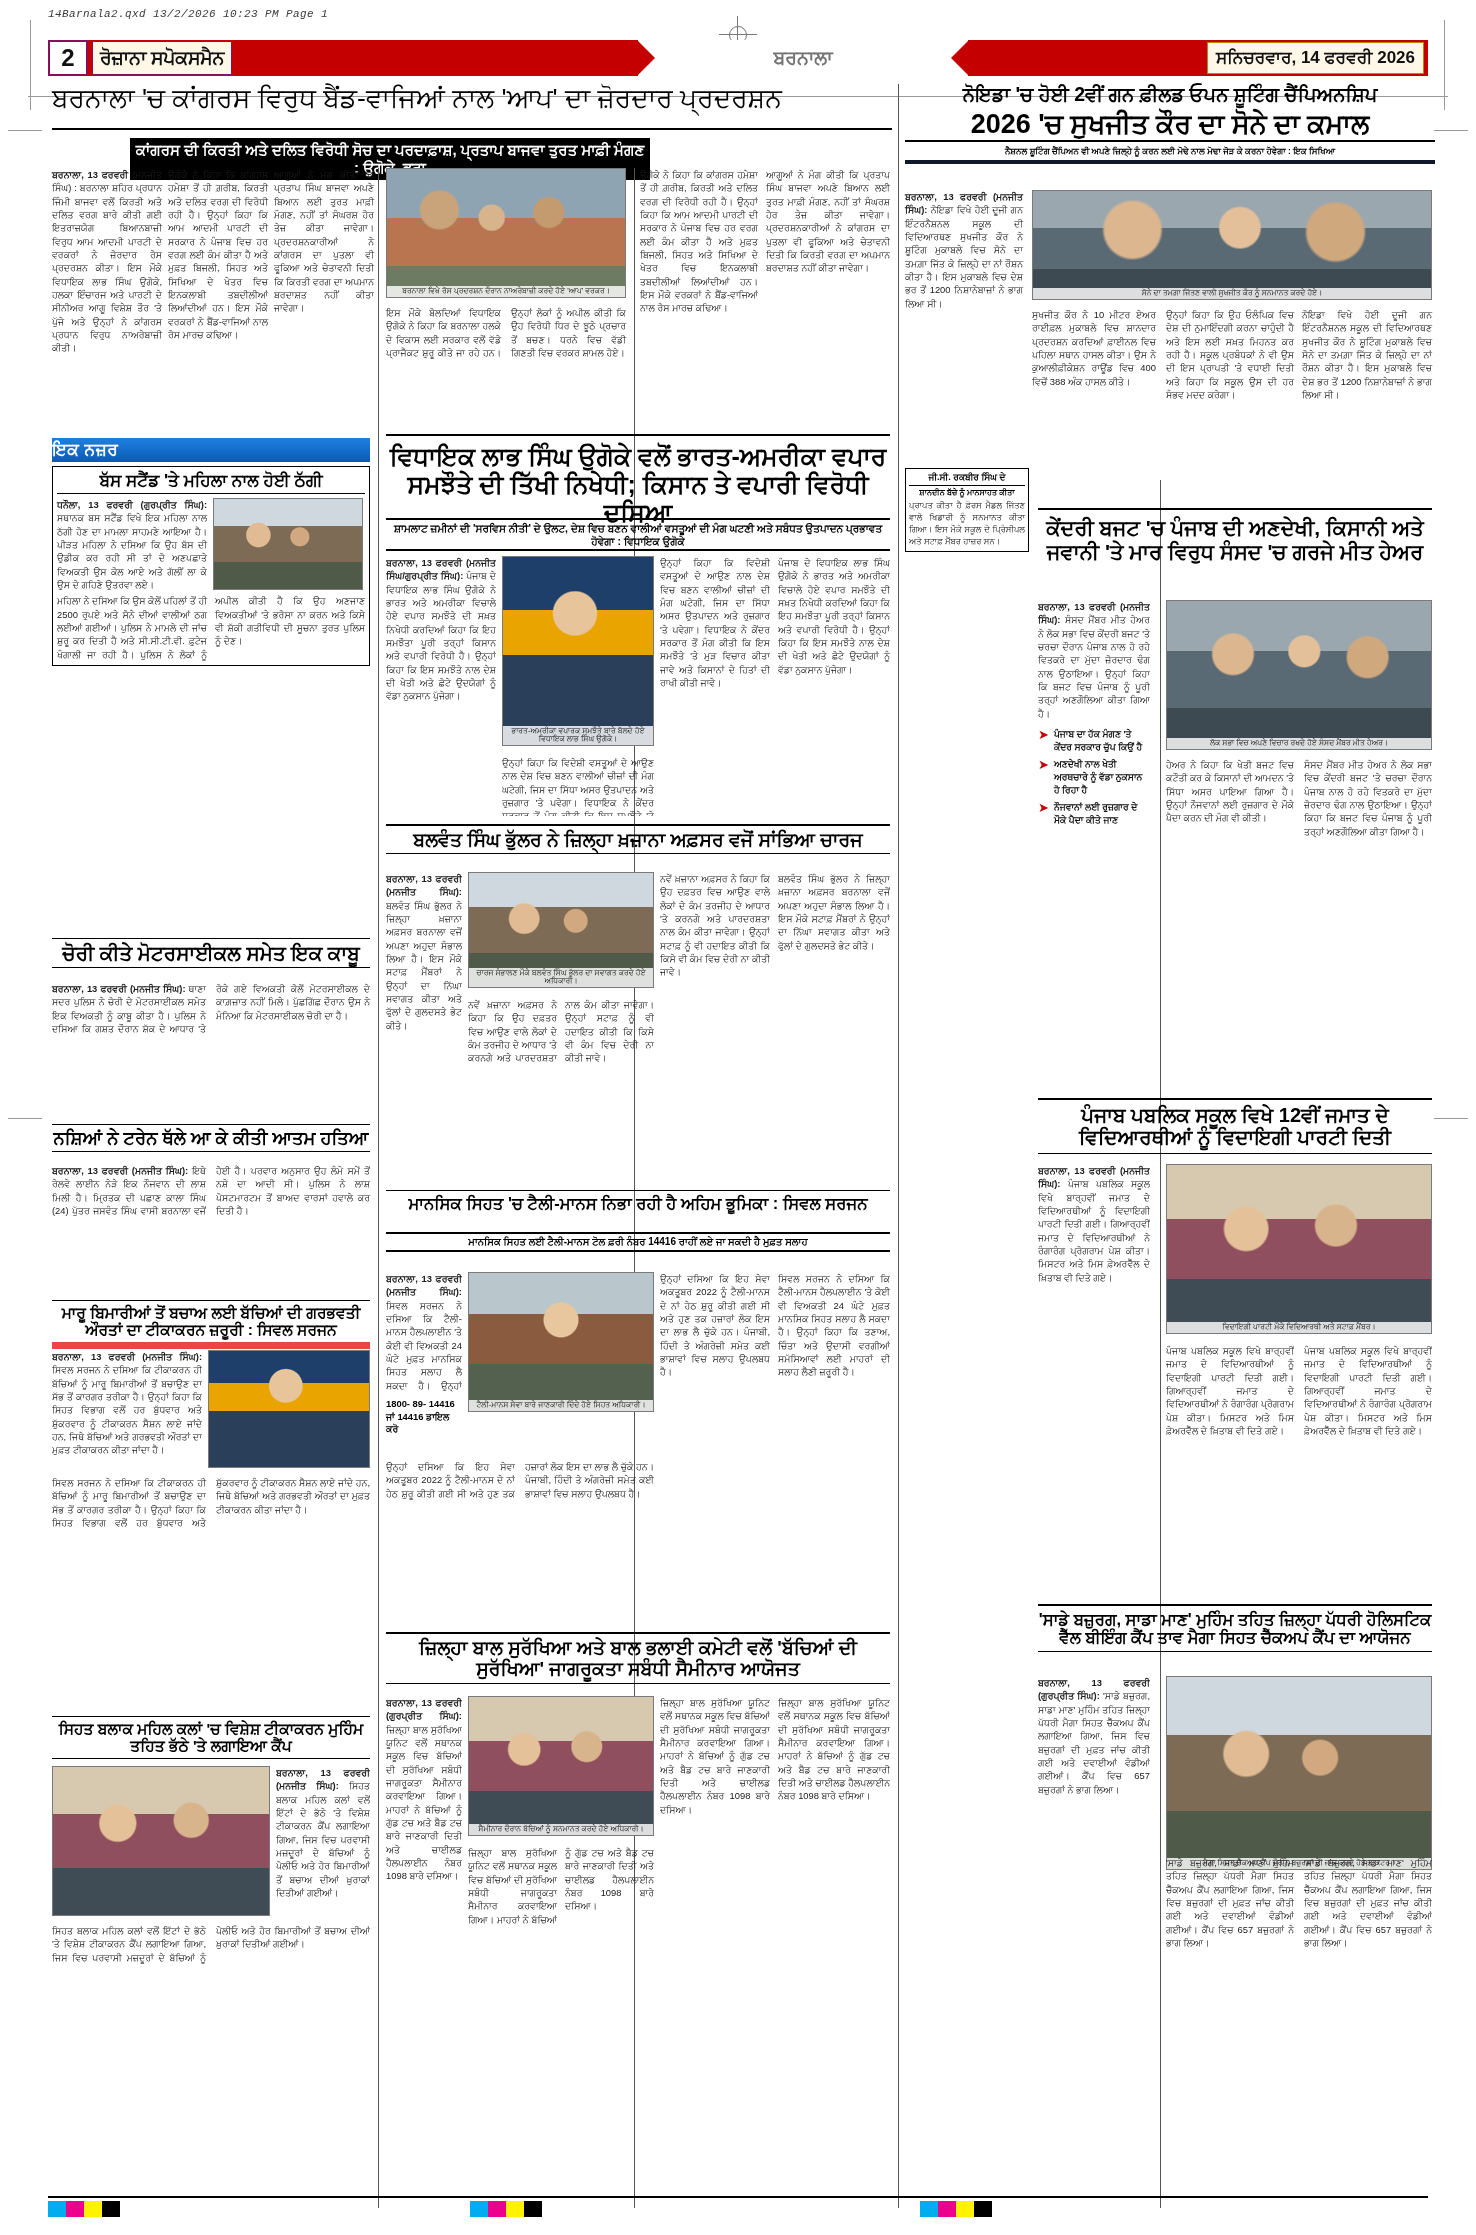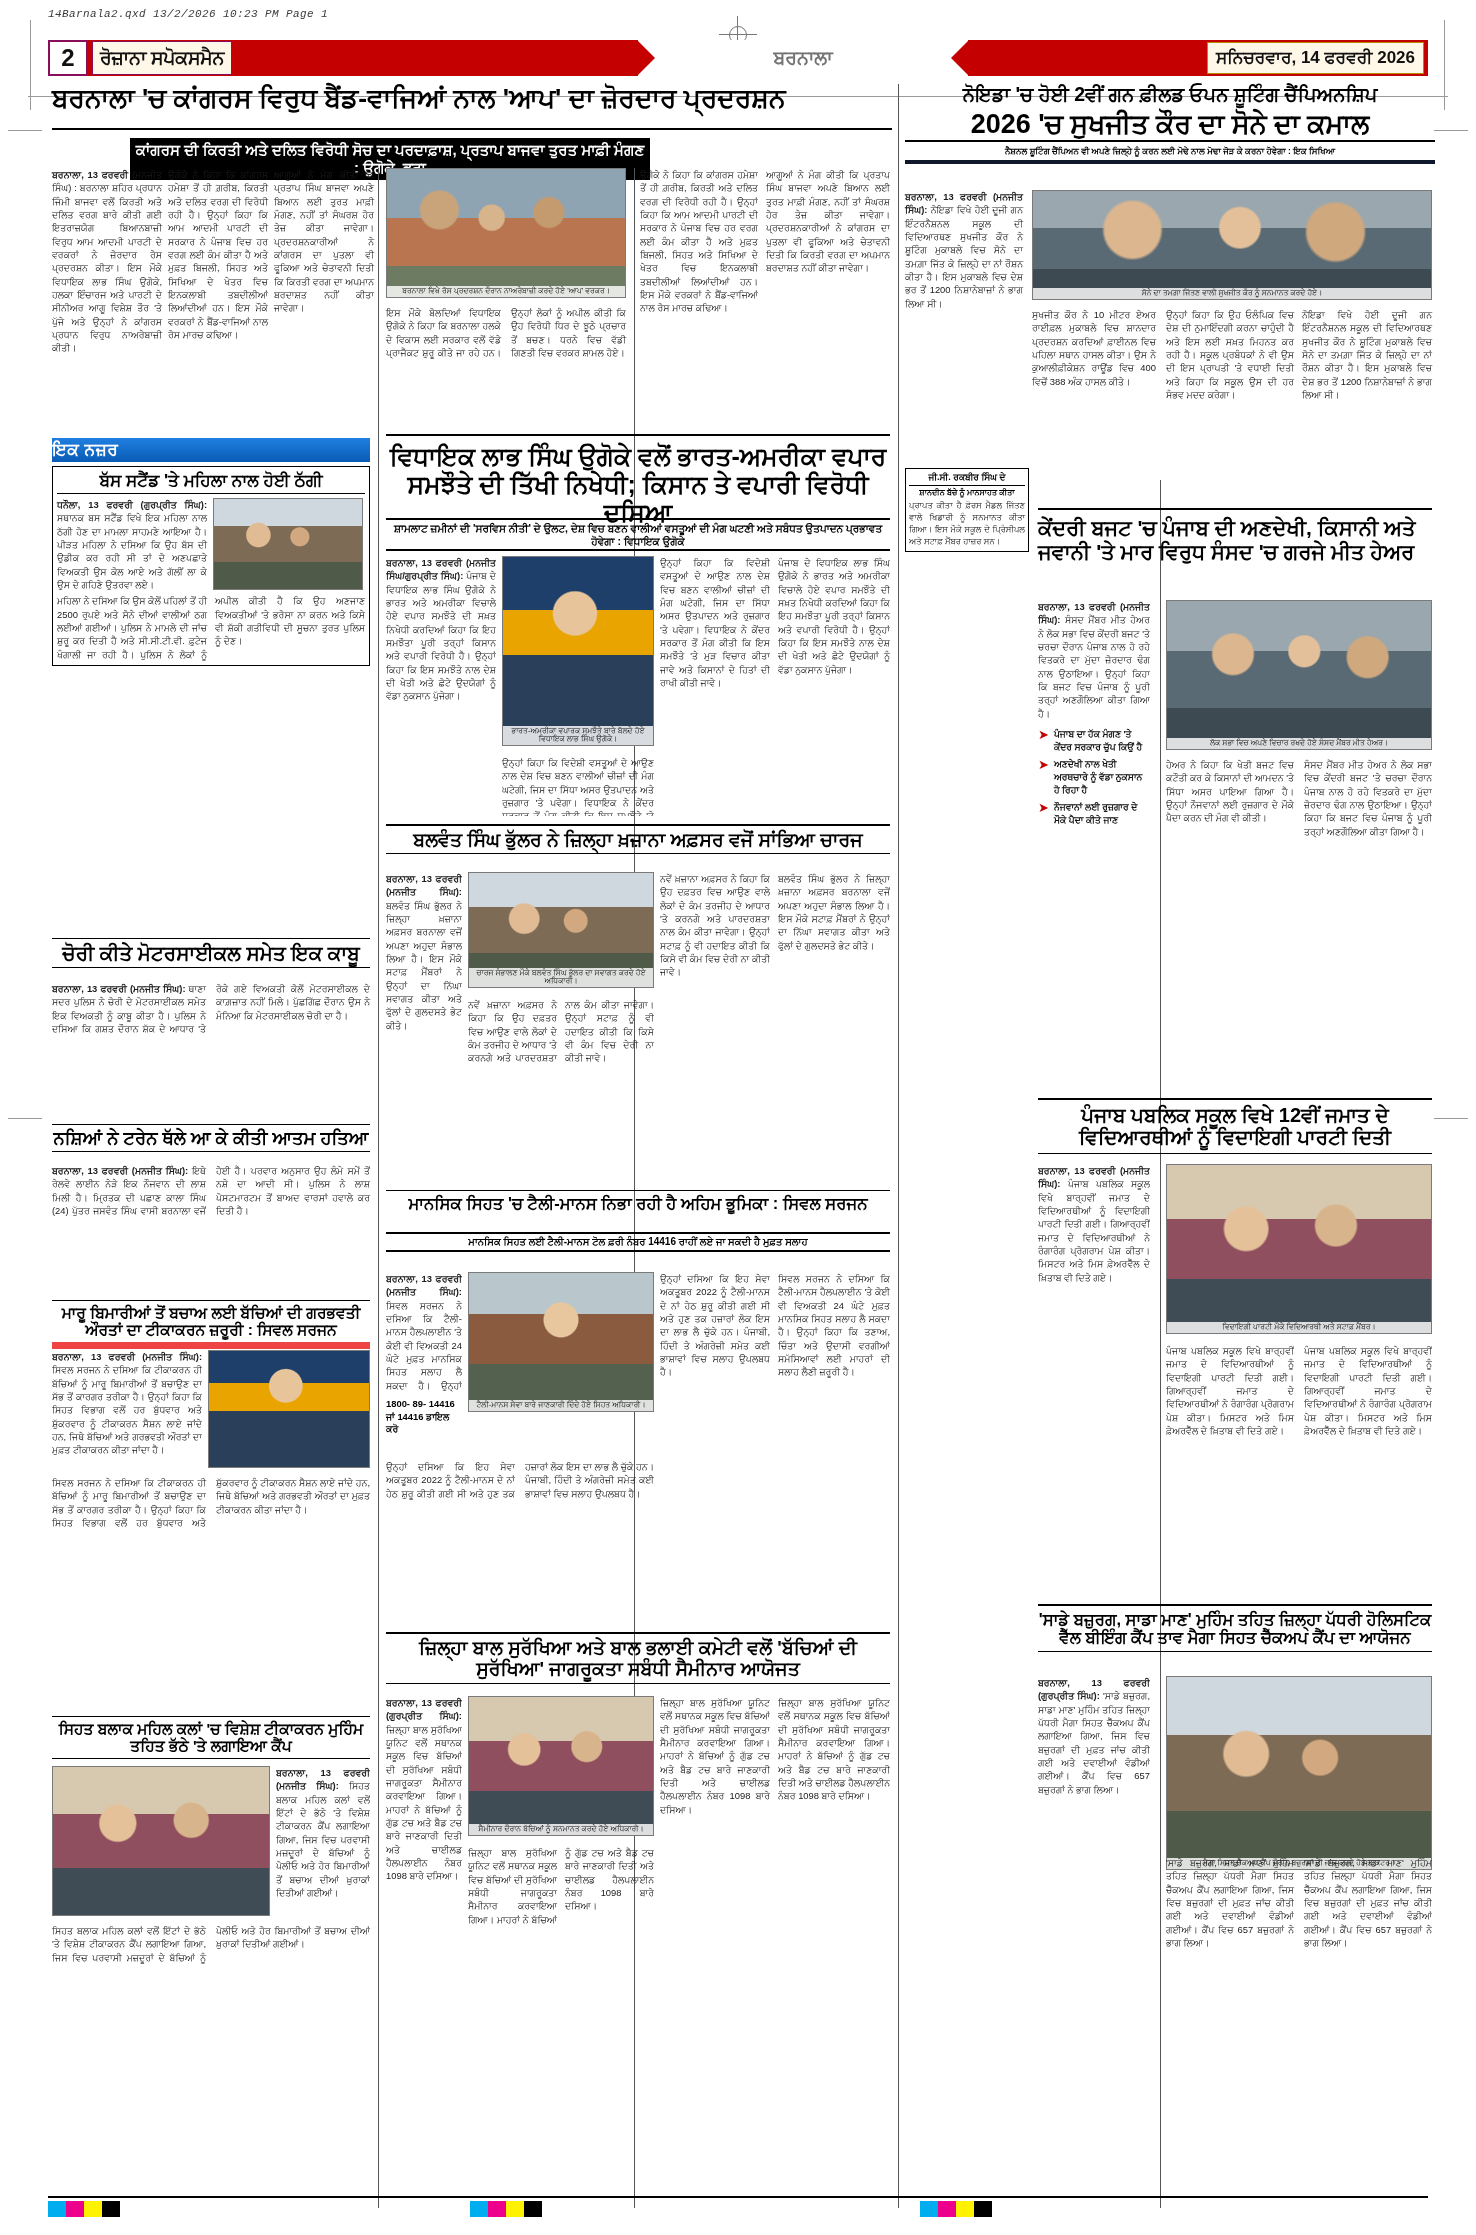--- a/index.html
+++ b/index.html
@@ -79,21 +79,21 @@
     font-family:"Liberation Sans", sans-serif;
     font-weight:bold; font-size:17px; color:#111;
   }
 
   
   .rule { background:#000; position:absolute; }
   .vrule { position:absolute; width:1px; background:#555; }
 
   h1.lead, h1.lead2 {
     margin:0; font-family:"Liberation Sans", sans-serif;
-    font-weight:bold; color:#000; line-height:1.08;
+    font-weight:normal; color:#000; line-height:1.08;
   }
 
   .kicker {
     background:#000; color:#fff;
     font-family:"Liberation Sans", sans-serif;
     font-weight:bold; font-size:15px; text-align:center;
     padding:3px 4px; line-height:1.2;
   }
 
   .headline {
@@ -337,21 +337,21 @@
     <span>ਜ਼ਿਲ੍ਹਾ ਬਾਲ ਸੁਰੱਖਿਆ ਯੂਨਿਟ ਵਲੋਂ ਸਥਾਨਕ ਸਕੂਲ ਵਿਚ ਬੱਚਿਆਂ ਦੀ ਸੁਰੱਖਿਆ ਸਬੰਧੀ ਜਾਗਰੂਕਤਾ ਸੈਮੀਨਾਰ ਕਰਵਾਇਆ ਗਿਆ। ਮਾਹਰਾਂ ਨੇ ਬੱਚਿਆਂ ਨੂੰ ਗੁੱਡ ਟਚ ਅਤੇ ਬੈਡ ਟਚ ਬਾਰੇ ਜਾਣਕਾਰੀ ਦਿਤੀ ਅਤੇ ਚਾਈਲਡ ਹੈਲਪਲਾਈਨ ਨੰਬਰ 1098 ਬਾਰੇ ਦਸਿਆ।</span>
   </div>
   <div class="photo ph-f" style="position:absolute;left:468px;top:1696px;width:186px;height:140px;">
     <div class="cap">ਸੈਮੀਨਾਰ ਦੌਰਾਨ ਬੱਚਿਆਂ ਨੂੰ ਸਨਮਾਨਤ ਕਰਦੇ ਹੋਏ ਅਧਿਕਾਰੀ।</div>
   </div>
   <div class="body-txt" style="position:absolute;left:660px;top:1696px;width:110px;height:500px;overflow:hidden;">ਜ਼ਿਲ੍ਹਾ ਬਾਲ ਸੁਰੱਖਿਆ ਯੂਨਿਟ ਵਲੋਂ ਸਥਾਨਕ ਸਕੂਲ ਵਿਚ ਬੱਚਿਆਂ ਦੀ ਸੁਰੱਖਿਆ ਸਬੰਧੀ ਜਾਗਰੂਕਤਾ ਸੈਮੀਨਾਰ ਕਰਵਾਇਆ ਗਿਆ। ਮਾਹਰਾਂ ਨੇ ਬੱਚਿਆਂ ਨੂੰ ਗੁੱਡ ਟਚ ਅਤੇ ਬੈਡ ਟਚ ਬਾਰੇ ਜਾਣਕਾਰੀ ਦਿਤੀ ਅਤੇ ਚਾਈਲਡ ਹੈਲਪਲਾਈਨ ਨੰਬਰ 1098 ਬਾਰੇ ਦਸਿਆ।</div>
   <div class="body-txt" style="position:absolute;left:778px;top:1696px;width:112px;height:500px;overflow:hidden;">ਜ਼ਿਲ੍ਹਾ ਬਾਲ ਸੁਰੱਖਿਆ ਯੂਨਿਟ ਵਲੋਂ ਸਥਾਨਕ ਸਕੂਲ ਵਿਚ ਬੱਚਿਆਂ ਦੀ ਸੁਰੱਖਿਆ ਸਬੰਧੀ ਜਾਗਰੂਕਤਾ ਸੈਮੀਨਾਰ ਕਰਵਾਇਆ ਗਿਆ। ਮਾਹਰਾਂ ਨੇ ਬੱਚਿਆਂ ਨੂੰ ਗੁੱਡ ਟਚ ਅਤੇ ਬੈਡ ਟਚ ਬਾਰੇ ਜਾਣਕਾਰੀ ਦਿਤੀ ਅਤੇ ਚਾਈਲਡ ਹੈਲਪਲਾਈਨ ਨੰਬਰ 1098 ਬਾਰੇ ਦਸਿਆ।</div>
   <div class="body-txt" style="position:absolute;left:468px;top:1846px;width:186px;column-count:2;column-gap:8px;height:350px;overflow:hidden;">ਜ਼ਿਲ੍ਹਾ ਬਾਲ ਸੁਰੱਖਿਆ ਯੂਨਿਟ ਵਲੋਂ ਸਥਾਨਕ ਸਕੂਲ ਵਿਚ ਬੱਚਿਆਂ ਦੀ ਸੁਰੱਖਿਆ ਸਬੰਧੀ ਜਾਗਰੂਕਤਾ ਸੈਮੀਨਾਰ ਕਰਵਾਇਆ ਗਿਆ। ਮਾਹਰਾਂ ਨੇ ਬੱਚਿਆਂ ਨੂੰ ਗੁੱਡ ਟਚ ਅਤੇ ਬੈਡ ਟਚ ਬਾਰੇ ਜਾਣਕਾਰੀ ਦਿਤੀ ਅਤੇ ਚਾਈਲਡ ਹੈਲਪਲਾਈਨ ਨੰਬਰ 1098 ਬਾਰੇ ਦਸਿਆ।</div>
 
   <div class="rule" style="left:1038px;top:508px;width:394px;height:2px;"></div>
-  <div class="headline" style="position:absolute;left:1038px;top:516px;width:394px;font-size:21px;text-align:left;">ਕੇਂਦਰੀ ਬਜਟ 'ਚ ਪੰਜਾਬ ਦੀ ਅਣਦੇਖੀ, ਕਿਸਾਨੀ ਅਤੇ ਜਵਾਨੀ 'ਤੇ ਮਾਰ ਵਿਰੁਧ ਸੰਸਦ 'ਚ ਗਰਜੇ ਮੀਤ ਹੇਅਰ</div>
+  <div class="headline" style="position:absolute;left:1038px;top:516px;width:394px;font-size:21px;text-align:center;">ਕੇਂਦਰੀ ਬਜਟ 'ਚ ਪੰਜਾਬ ਦੀ ਅਣਦੇਖੀ, ਕਿਸਾਨੀ ਅਤੇ ਜਵਾਨੀ 'ਤੇ ਮਾਰ ਵਿਰੁਧ ਸੰਸਦ 'ਚ ਗਰਜੇ ਮੀਤ ਹੇਅਰ</div>
   <div class="body-txt" style="position:absolute;left:1038px;top:600px;width:112px;height:120px;overflow:hidden;">
     <span class="dateline">ਬਰਨਾਲਾ, 13 ਫਰਵਰੀ (ਮਨਜੀਤ ਸਿੰਘ):</span>
     <span>ਸੰਸਦ ਮੈਂਬਰ ਮੀਤ ਹੇਅਰ ਨੇ ਲੋਕ ਸਭਾ ਵਿਚ ਕੇਂਦਰੀ ਬਜਟ 'ਤੇ ਚਰਚਾ ਦੌਰਾਨ ਪੰਜਾਬ ਨਾਲ ਹੋ ਰਹੇ ਵਿਤਕਰੇ ਦਾ ਮੁੱਦਾ ਜ਼ੋਰਦਾਰ ਢੰਗ ਨਾਲ ਉਠਾਇਆ। ਉਨ੍ਹਾਂ ਕਿਹਾ ਕਿ ਬਜਟ ਵਿਚ ਪੰਜਾਬ ਨੂੰ ਪੂਰੀ ਤਰ੍ਹਾਂ ਅਣਗੌਲਿਆ ਕੀਤਾ ਗਿਆ ਹੈ।</span>
   </div>
   <div class="photo ph-d" style="position:absolute;left:1166px;top:600px;width:266px;height:150px;">
     <div class="cap">ਲੋਕ ਸਭਾ ਵਿਚ ਅਪਣੇ ਵਿਚਾਰ ਰਖਦੇ ਹੋਏ ਸੰਸਦ ਮੈਂਬਰ ਮੀਤ ਹੇਅਰ।</div>
   </div>
 
   <div style="position:absolute;left:1038px;top:728px;width:112px;">
     <div class="bullet">

